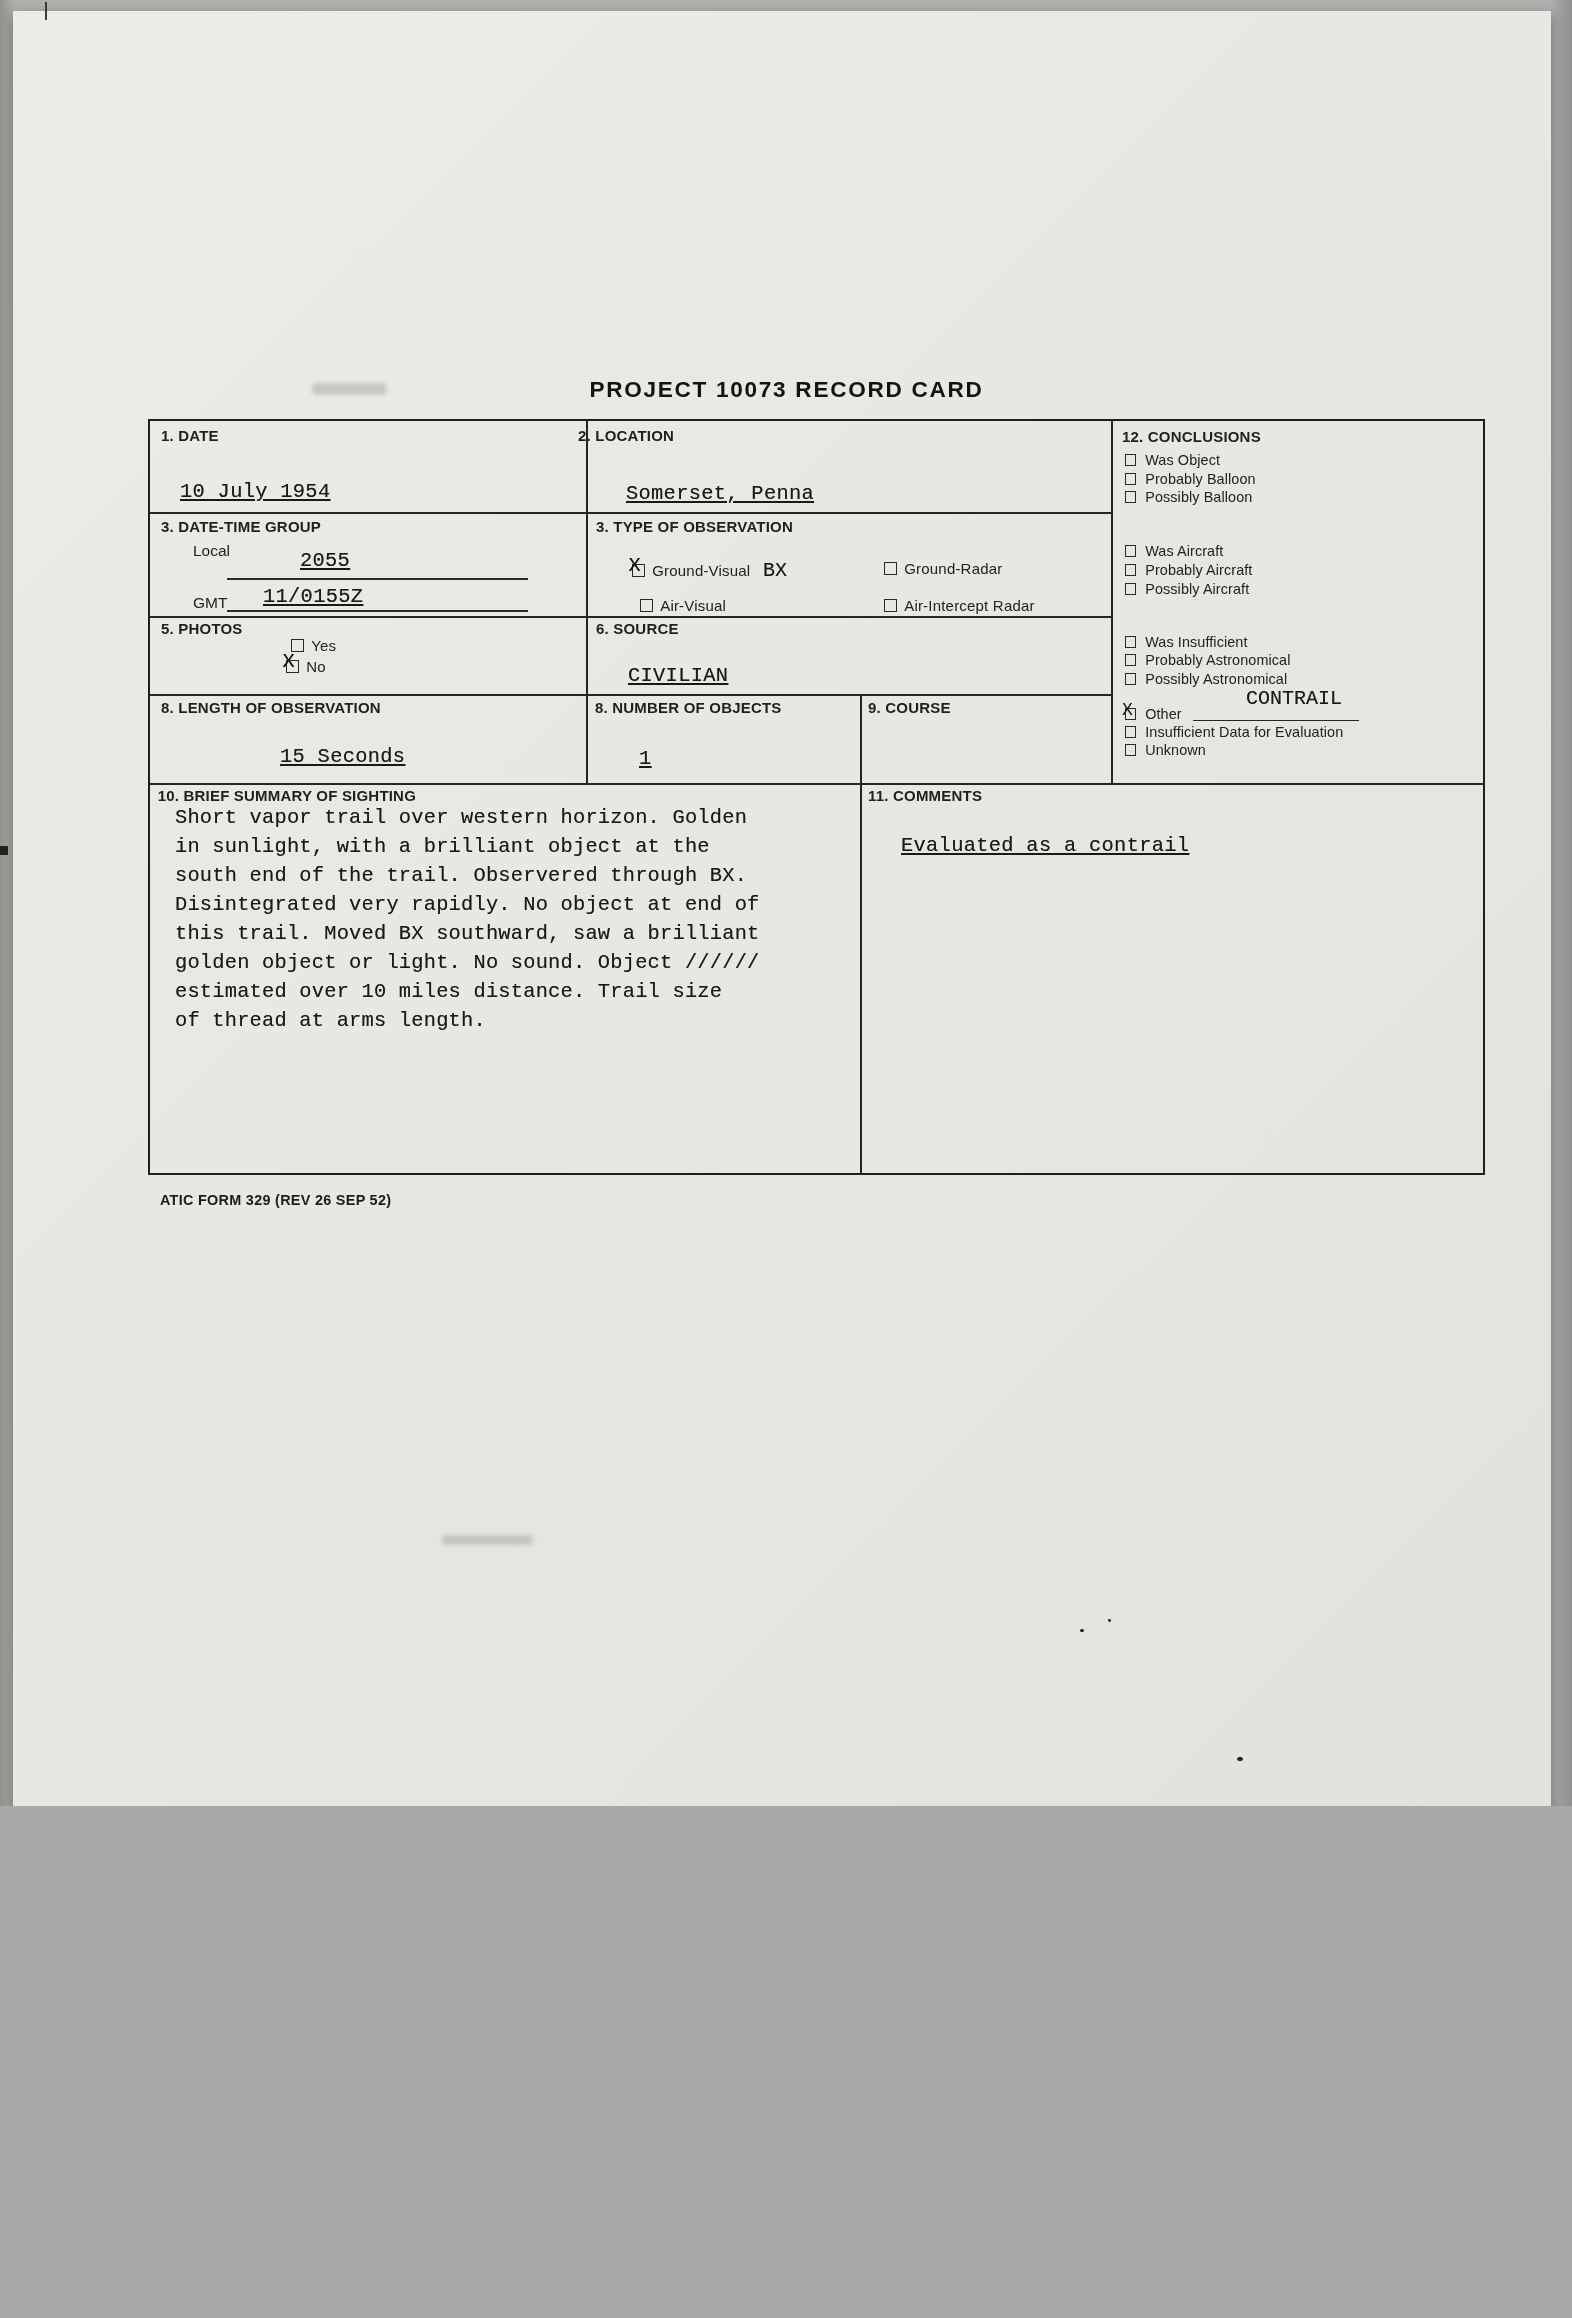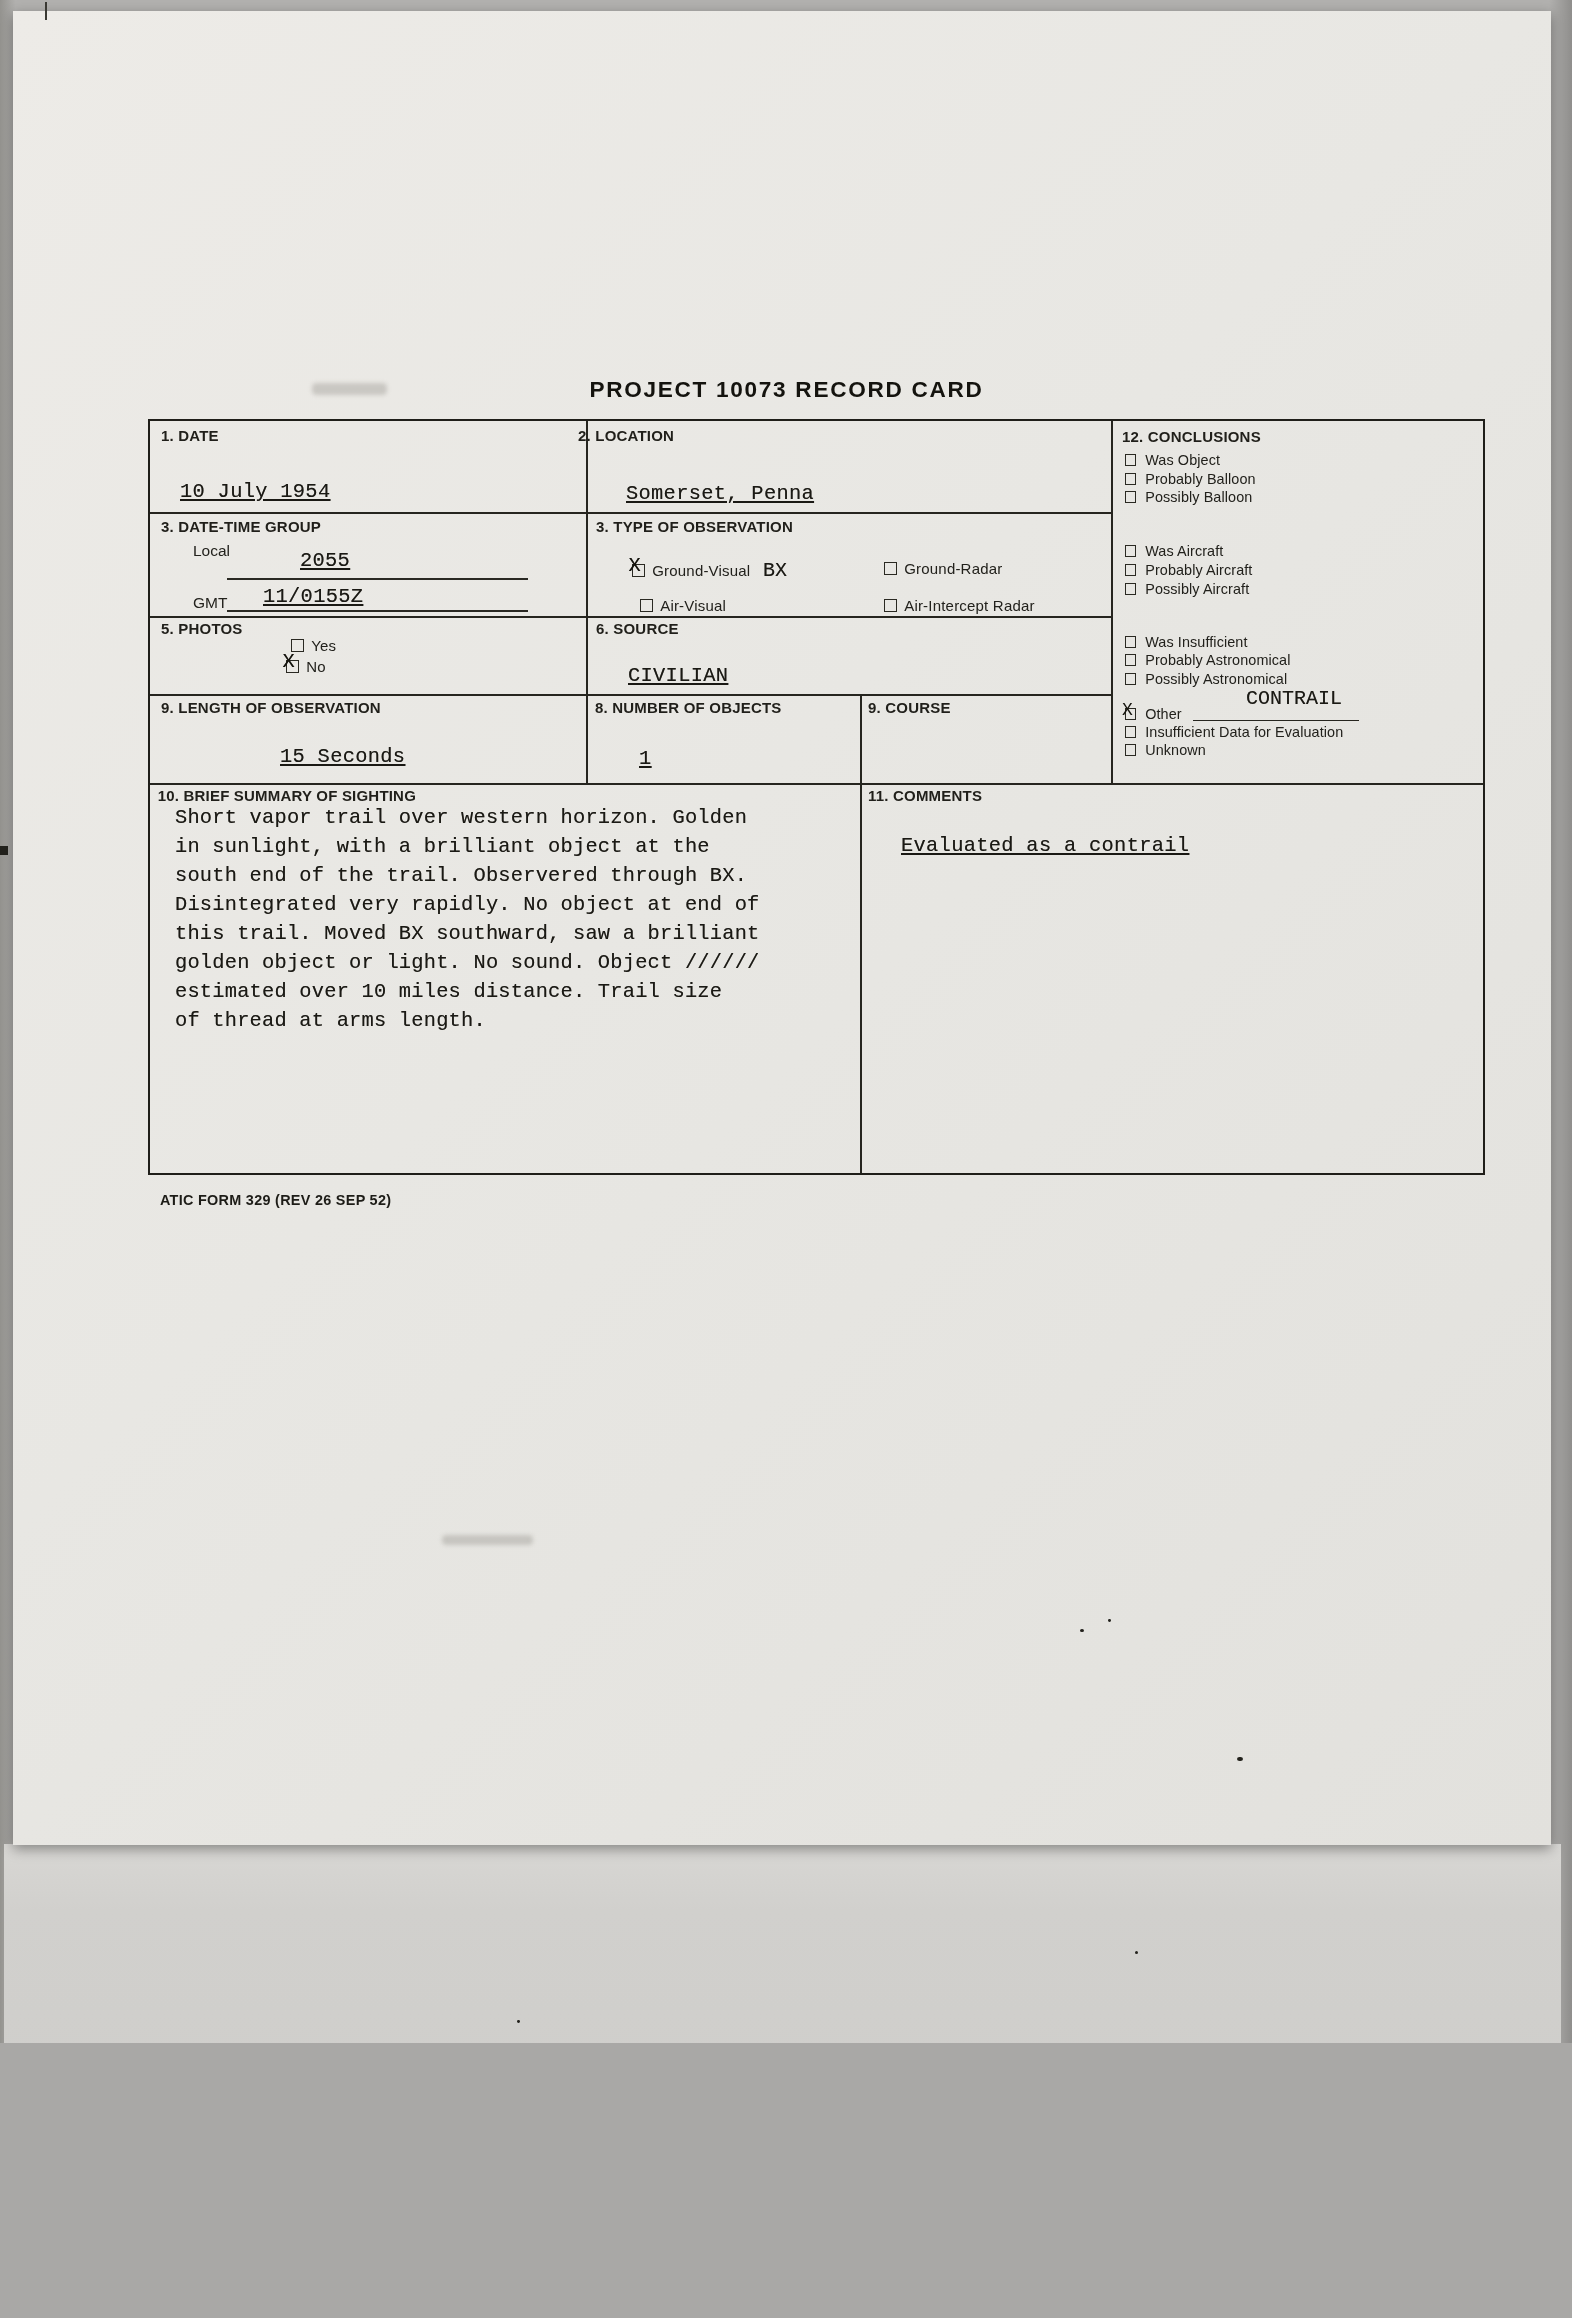--- a/index.html
+++ b/index.html
@@ -1,17 +1,17 @@
 <!DOCTYPE html>
 <html style="font-size:8.8px"><head>
 <meta charset="utf-8">
 <style>
   html,body{margin:0;padding:0;}
   body{width:1573px;height:2319px;background:#a9a8a6;font-family:"Liberation Sans",sans-serif;}
-  .page{position:relative;width:1573px;height:2043px;overflow:hidden;
+  .page{position:relative;width:1573px;height:1806px;overflow:hidden;
         background:linear-gradient(90deg,#94938f 0,#b2b1af 15.5px,#b2b1af 1549px,#8d8c8a 1573px);}
   .lower-sheet{position:absolute;left:4.4px;top:1844px;width:1557px;height:474px;
         background:linear-gradient(180deg,#d8d7d4 0,#d1d0cd 66px,#cdccc9 100%);}
   .paper{position:absolute;left:13.3px;top:11px;width:1538px;height:1834px;
         background:linear-gradient(135deg,#edebe7 0%,#e8e7e3 45%,#e2e1dd 100%);
         box-shadow:0 4.4px 12px rgba(0,0,0,.38);}
   .title{position:absolute;left:0;right:0;top:377px;text-align:center;
         font:700 22.6px "Liberation Sans",sans-serif;letter-spacing:1.7px;color:#14130e;}
   .card{position:absolute;left:148px;top:419px;width:1337px;height:756px;
         border:2.2px solid #1f1e19;box-sizing:border-box;}
@@ -116,21 +116,21 @@
     <div class="opt" style="left:136px;top:237px">
       <span class="cb">
           <span class="mk">X</span>
         </span>
       <span class="olbl">No</span>
     </div>
 
     <div class="lbl" style="left:446px;top:199px">6. SOURCE</div>
     <div class="type" style="left:478px;top:241px">CIVILIAN</div>
 
-    <div class="lbl" style="left:11px;top:278px">9. LENGTH OF OBSERVATION</div>
+    <div class="lbl" style="left:11px;top:278px">8. LENGTH OF OBSERVATION</div>
     <div class="type" style="left:130px;top:322px">15 Seconds</div>
     <div class="lbl" style="left:445px;top:278px">8. NUMBER OF OBJECTS</div>
     <div class="type" style="left:489px;top:324px">1</div>
     <div class="lbl" style="left:718px;top:278px">9. COURSE</div>
     <div class="type" style="left:740px;top:320px"></div>
 
     <div class="lbl" style="left:7.7px;top:366px">10. BRIEF SUMMARY OF SIGHTING</div>
     <div class="summary">Short vapor trail over western horizon. Golden
 in sunlight, with a brilliant object at the
 south end of the trail. Observered through BX.

